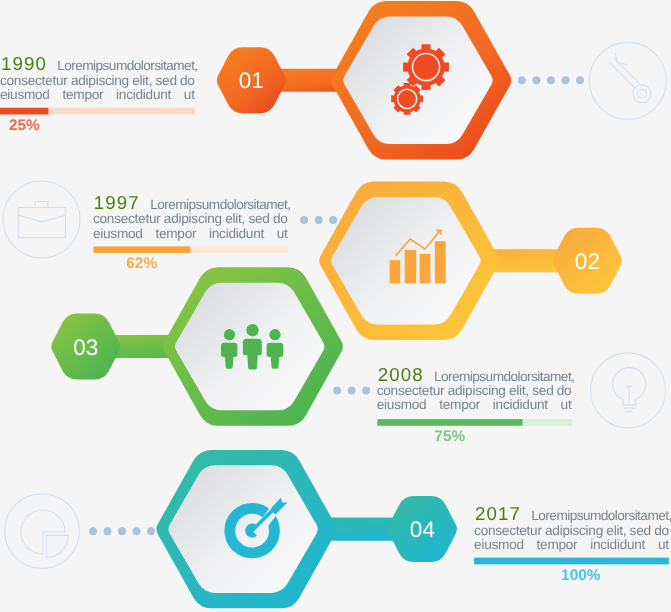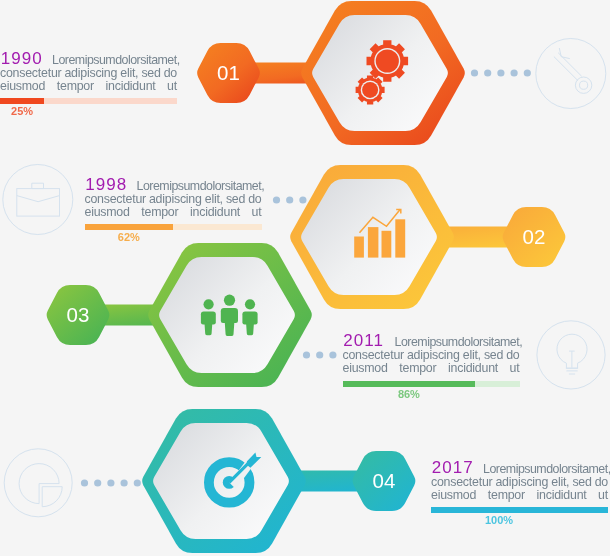--- a/index.html
+++ b/index.html
@@ -4,22 +4,22 @@
 <style>
   html,body{margin:0;padding:0;}
   body{width:610px;height:556px;background:#f5f5f5;position:relative;overflow:hidden;
        font-family:"Liberation Sans",sans-serif;}
   #stage{position:absolute;left:0;top:0;width:610px;height:556px;}
   svg.layer{position:absolute;left:0;top:0;width:610px;height:556px;display:block;}
   .block{position:absolute;width:177px;}
   .line{font-size:12.4px;letter-spacing:-0.24px;color:#76848f;line-height:13.05px;
         display:flex;justify-content:space-between;white-space:nowrap;box-sizing:border-box;}
   .line.first{padding-left:52px;letter-spacing:-0.5px;}
-  .year{position:absolute;font-size:17px;color:#a21caf;white-space:nowrap;letter-spacing:1px;}
-  .pct{position:absolute;font-size:11px;font-weight:bold;white-space:nowrap;text-align:center;}
+  .year{position:absolute;font-size:17px;color:#4d7c0f;white-space:nowrap;letter-spacing:1px;}
+  .pct{position:absolute;font-size:14px;font-weight:bold;white-space:nowrap;text-align:center;}
   .bartrack{position:absolute;height:6px;}
   .barfill{position:absolute;height:6px;left:0;top:0;}
   .hexnum{font-size:20.5px;fill:#ffffff;font-family:"Liberation Sans",sans-serif;}
 </style>
 </head>
 <body>
 
 <div id="stage">
 <svg class="layer" viewBox="0 0 610 556">
  <defs>
@@ -182,21 +182,21 @@
           <span>eiusmod</span>
           <span>tempor</span>
           <span>incididunt</span>
           <span>ut</span>
         </div>
  </div>
  <div class="bartrack" style="left:0.0px;top:98.0px;width:177px;background:#fbd8cb;">
   <div class="barfill" style="width:25%;background:#f0481f;"></div>
  </div>
  <div class="pct" style="left:2.1px;top:105.0px;width:40px;color:#f0694a;">25%</div>
- <div class="year" style="left:85.3px;top:174.8px;">1998</div>
+ <div class="year" style="left:85.3px;top:174.8px;">1997</div>
  <div class="block" style="left:84.5px;top:179.8px;">
   <div class="line first">
           <span>Lorem</span>
           <span>ipsum</span>
           <span>dolor</span>
           <span>sit</span>
           <span>amet,</span>
         </div>
   <div class="line">
           <span>consectetur</span>
@@ -209,21 +209,21 @@
           <span>eiusmod</span>
           <span>tempor</span>
           <span>incididunt</span>
           <span>ut</span>
         </div>
  </div>
  <div class="bartrack" style="left:84.5px;top:224.0px;width:177px;background:#fbe8d2;">
   <div class="barfill" style="width:50%;background:#f9a33c;"></div>
  </div>
  <div class="pct" style="left:108.8px;top:231.0px;width:40px;color:#f6ad4c;">62%</div>
- <div class="year" style="left:343.3px;top:331.3px;">2011</div>
+ <div class="year" style="left:343.3px;top:331.3px;">2008</div>
  <div class="block" style="left:342.5px;top:336.3px;">
   <div class="line first">
           <span>Lorem</span>
           <span>ipsum</span>
           <span>dolor</span>
           <span>sit</span>
           <span>amet,</span>
         </div>
   <div class="line">
           <span>consectetur</span>
@@ -235,21 +235,21 @@
   <div class="line">
           <span>eiusmod</span>
           <span>tempor</span>
           <span>incididunt</span>
           <span>ut</span>
         </div>
  </div>
  <div class="bartrack" style="left:342.5px;top:380.5px;width:177px;background:#d8efd8;">
   <div class="barfill" style="width:75%;background:#56bb5a;"></div>
  </div>
- <div class="pct" style="left:388.9px;top:387.5px;width:40px;color:#7cc87f;">86%</div>
+ <div class="pct" style="left:388.9px;top:387.5px;width:40px;color:#7cc87f;">75%</div>
  <div class="year" style="left:431.8px;top:457.8px;">2017</div>
  <div class="block" style="left:431.0px;top:462.8px;">
   <div class="line first">
           <span>Lorem</span>
           <span>ipsum</span>
           <span>dolor</span>
           <span>sit</span>
           <span>amet,</span>
         </div>
   <div class="line">
@@ -262,15 +262,15 @@
   <div class="line">
           <span>eiusmod</span>
           <span>tempor</span>
           <span>incididunt</span>
           <span>ut</span>
         </div>
  </div>
  <div class="bartrack" style="left:431.0px;top:507.0px;width:177px;background:#c9ecf4;">
   <div class="barfill" style="width:100%;background:#29b6d8;"></div>
  </div>
- <div class="pct" style="left:479px;top:514.0px;width:40px;color:#4cc5e0;">100%</div>
+ <div class="pct" style="left:508px;top:514.0px;width:40px;color:#4cc5e0;">100%</div>
 </div>
 </div>
 
 </body></html>

